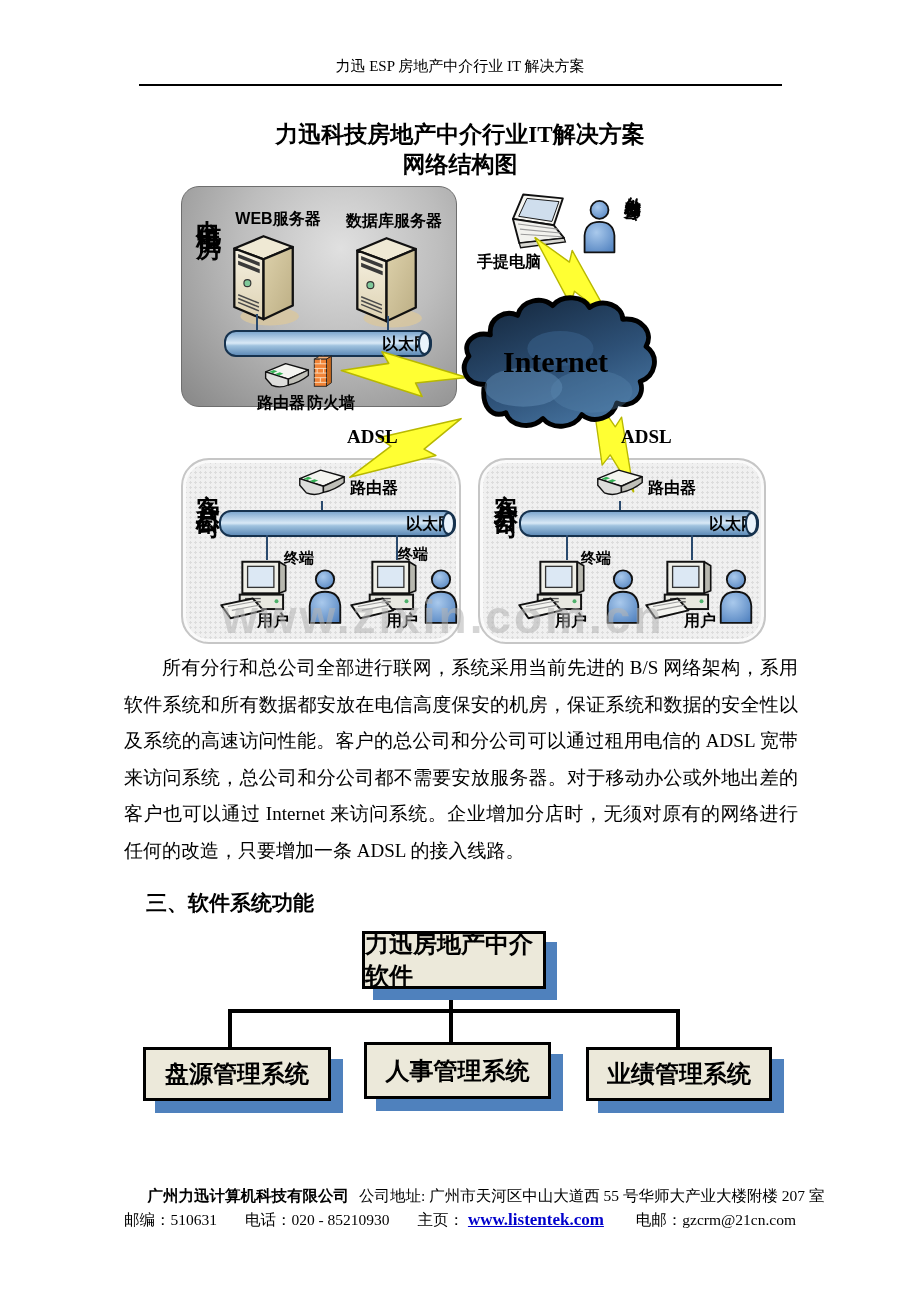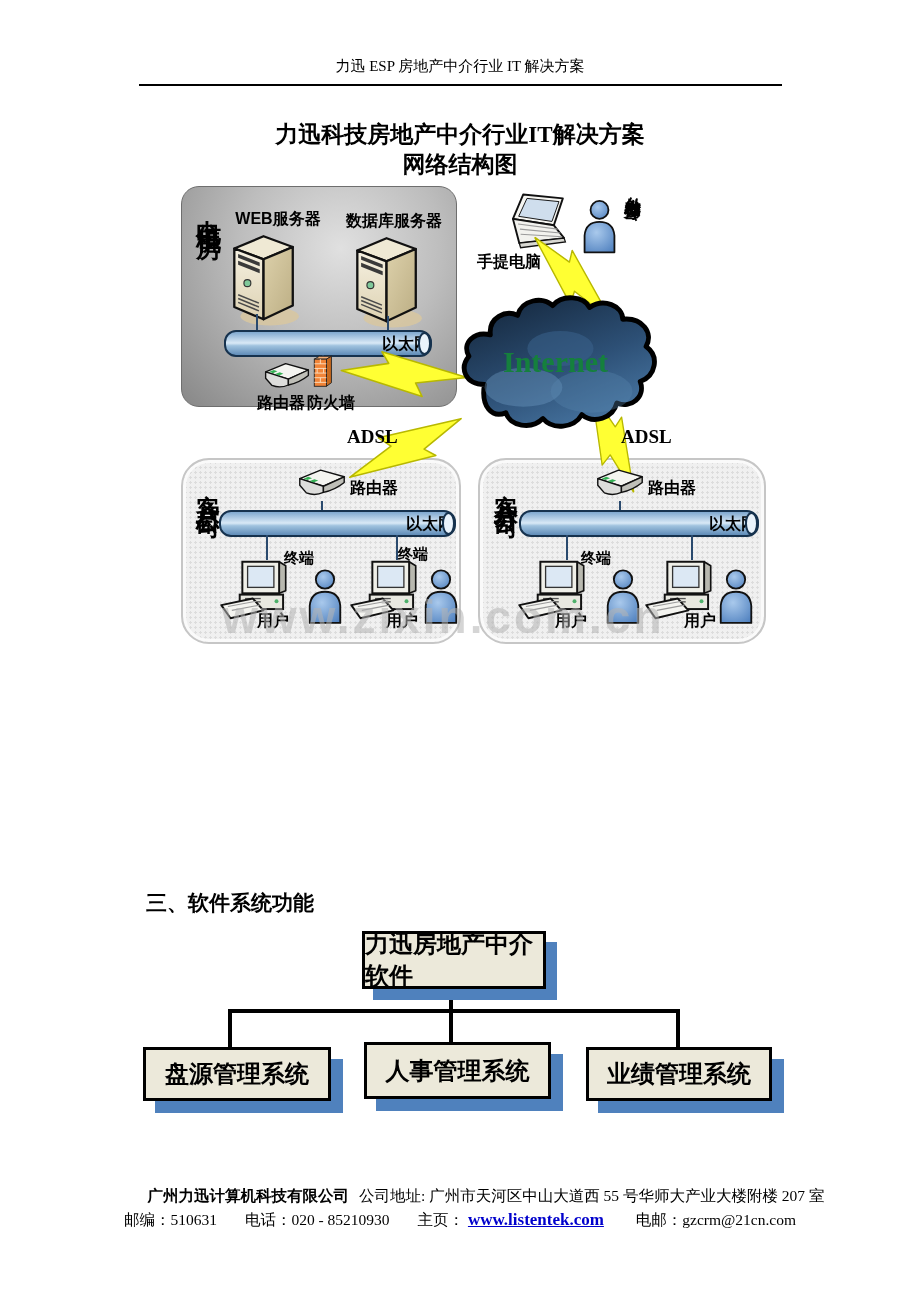--- a/index.html
+++ b/index.html
@@ -52,21 +52,21 @@
     text-align:justify;text-indent:2em;}
 
   .heading{position:absolute;left:146px;top:889px;font-size:21px;font-weight:bold;
     font-family:"Liberation Sans",sans-serif;}
 
   .watermark{position:absolute;left:222px;top:590px;font-size:46px;font-weight:bold;
     font-family:"Liberation Sans",sans-serif;color:rgba(178,178,178,0.55);
     letter-spacing:3px;z-index:12;white-space:nowrap;}
 
   .internet-lbl{left:468px;top:345px;width:175px;text-align:center;font-size:30px;
-    font-weight:bold;color:#15803d;z-index:6;font-family:"Liberation Serif",serif;}
+    font-weight:bold;color:#000000;z-index:6;font-family:"Liberation Serif",serif;}
 
   .adsl{font-weight:bold;font-size:19px;font-family:"Liberation Serif",serif;z-index:7;}
 
   
   .footer1{left:0;top:1186px;width:920px;text-align:center;font-size:15.5px;white-space:nowrap;padding-left:26px;}
   .footer2{left:0;top:1210px;width:920px;text-align:center;font-size:15.5px;white-space:nowrap;}
   .footer1 .co{font-family:"Liberation Sans",sans-serif;font-weight:bold;margin-right:10px;}
   .flabel{margin-left:24px;}
   a.site{color:#0000cc;font-weight:bold;font-size:17px;text-decoration:underline;margin:0 4px;}
 
@@ -300,20 +300,21 @@
       </svg>
     <svg class="icon" style="left:714px;top:566px;width:44px;height:60px;z-index:3">
         <use href="#sym-person"></use>
       </svg>
     <div class="abs lbl" style="left:555px;top:611px;z-index:4">用户</div>
     <div class="abs lbl" style="left:684px;top:611px;z-index:4">用户</div>
 
     <div class="watermark">www.zixin.com.cn</div>
   </div>
 
+  <p class="para" style="top:650px;margin:0;">所有分行和总公司全部进行联网，系统采用当前先进的 B/S 网络架构，系用软件系统和所有数据都安放在电信高度保安的机房，保证系统和数据的安全性以及系统的高速访问性能。客户的总公司和分公司可以通过租用电信的 ADSL 宽带来访问系统，总公司和分公司都不需要安放服务器。对于移动办公或外地出差的客户也可以通过 Internet 来访问系统。企业增加分店时，无须对原有的网络进行任何的改造，只要增加一条 ADSL 的接入线路。</p>
 
   <div class="heading">三、软件系统功能</div>
 
   <div class="abs" style="left:0;top:0;width:920px;height:0;">
     <div class="oline" style="left:449px;top:983px;width:4px;height:62px;"></div>
     <div class="oline" style="left:228px;top:1009px;width:452px;height:4px;"></div>
     <div class="oline" style="left:228px;top:1009px;width:4px;height:40px;"></div>
     <div class="oline" style="left:676px;top:1009px;width:4px;height:40px;"></div>
     <div class="node" style="left:362px;top:931px;width:178px;height:52px;box-shadow:11px 11px 0 #4f81bd;">力迅房地产中介软件</div>
     <div class="node" style="left:143px;top:1047px;width:182px;height:48px;">盘源管理系统</div>

